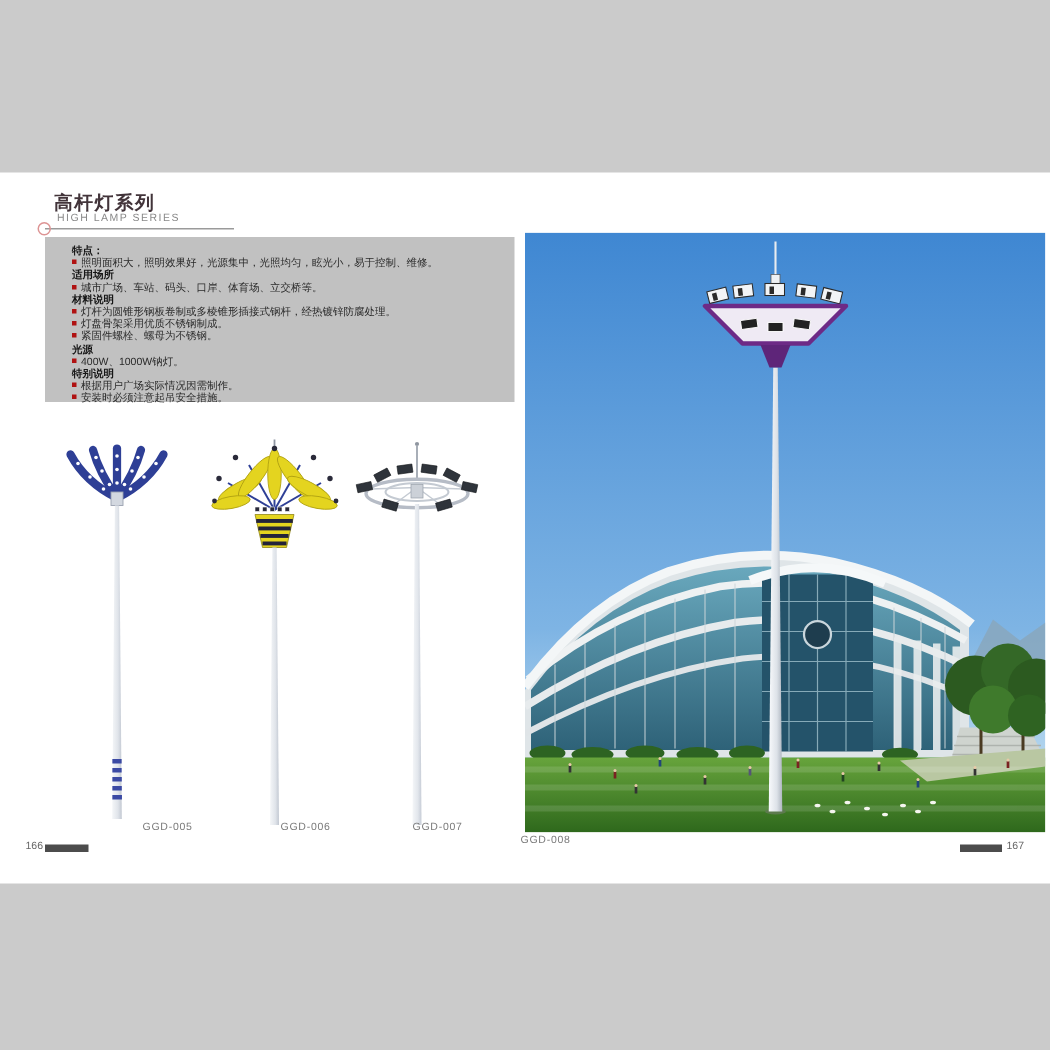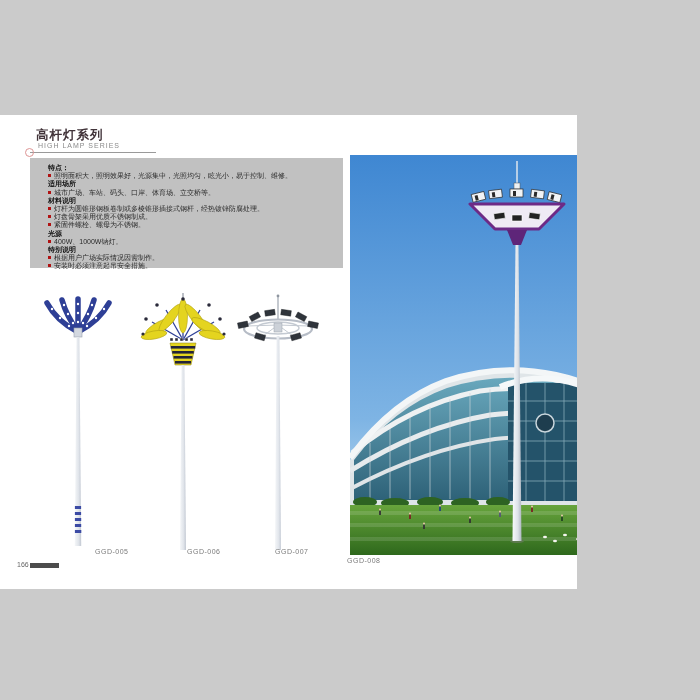--- a/index.html
+++ b/index.html
@@ -1,16 +1,16 @@
 <!DOCTYPE html>
 <html><head>
 <meta charset="utf-8">
 <style>
   html,body{margin:0;padding:0;background:#cbcbcb;}
-  .canvas{position:relative;width:577px;height:700px;background:#cbcbcb;overflow:hidden;
+  .canvas{position:relative;width:700px;height:700px;background:#cbcbcb;overflow:hidden;
           font-family:"Liberation Sans","DejaVu Sans",sans-serif;}
   .page{position:absolute;left:0;top:115px;width:700px;height:474px;background:#ffffff;}
 
   
   .title{position:absolute;left:36px;top:12px;font-size:12.5px;font-weight:bold;
          color:#42343a;letter-spacing:1px;}
   .subtitle{position:absolute;left:38px;top:27px;font-size:7px;color:#8a8a8a;letter-spacing:1px;}
   .rule{position:absolute;left:30px;top:37px;width:126px;height:1px;background:#9a9a9a;}
   .ring{position:absolute;left:25px;top:33px;width:7px;height:7px;border:1.5px solid #dd9494;
         border-radius:50%;background:transparent;}

